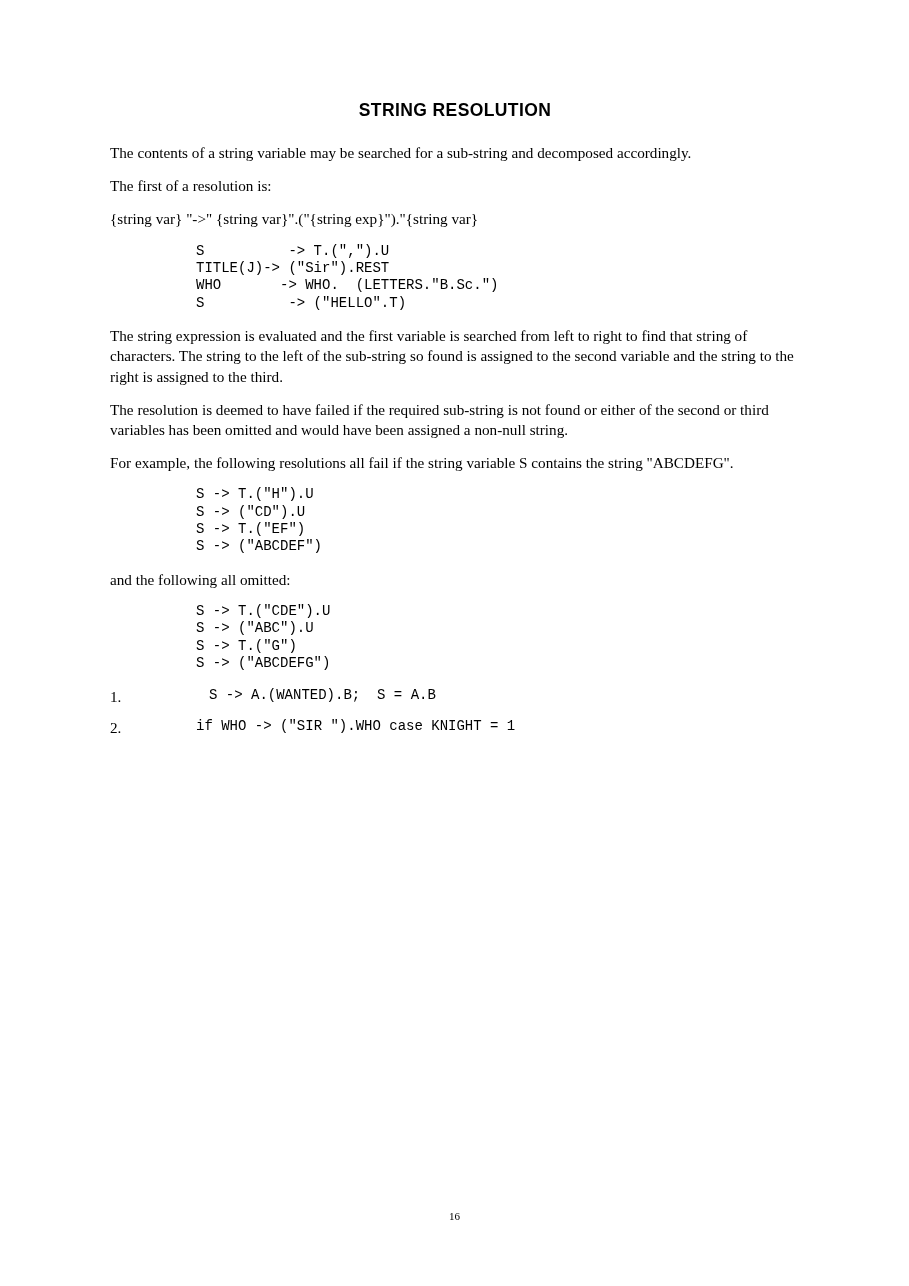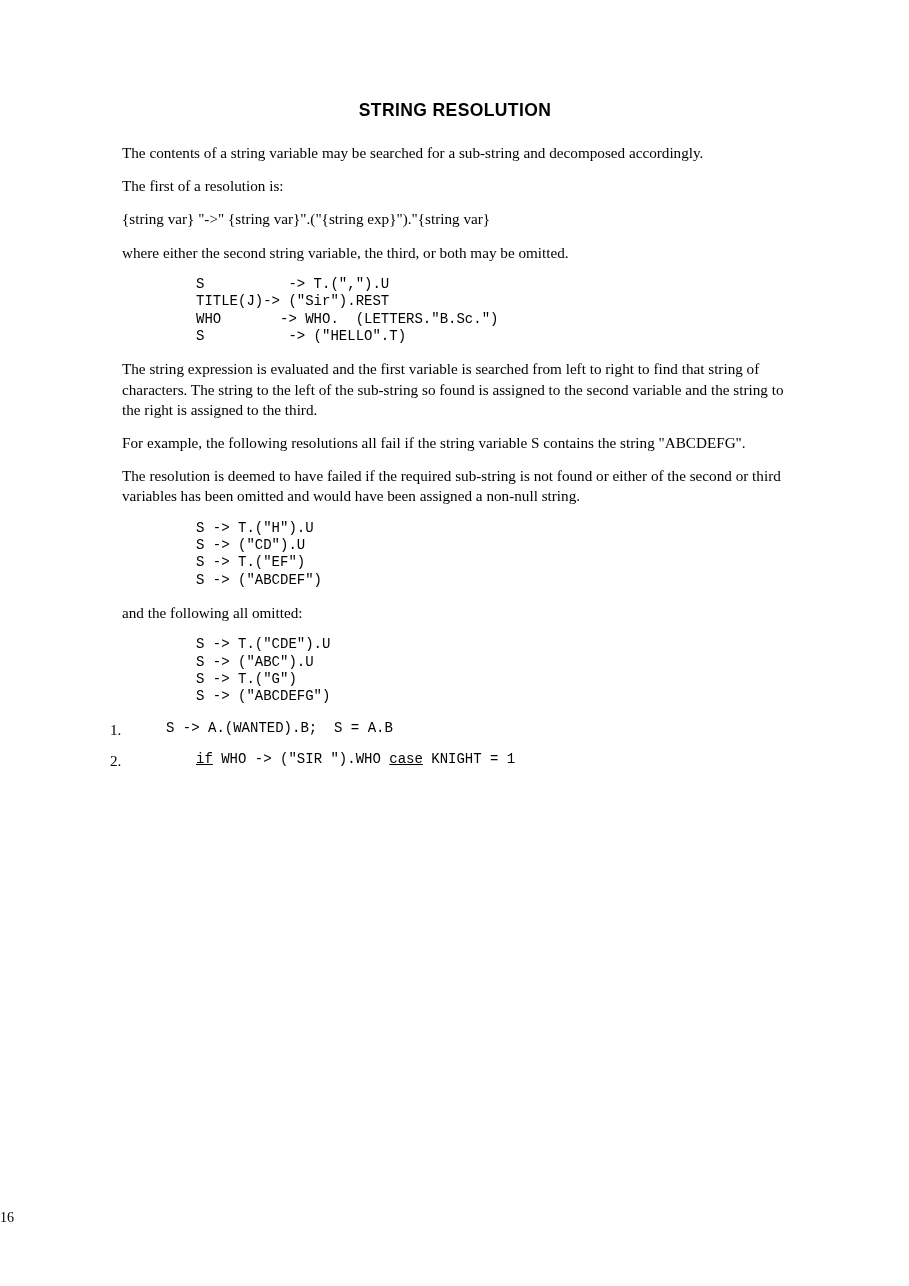--- a/index.html
+++ b/index.html
@@ -32,91 +32,91 @@
     font-family: "Liberation Sans", sans-serif;
     font-size: 17.5px;
     font-weight: bold;
     text-align: center;
     margin: 0 0 22px 0;
     letter-spacing: 0.4px;
   }
   p.para {
     font-size: 15.2px;
     line-height: 1.33;
-    margin: 0 0 13px 12px;
+    margin: 0 0 13px 0;
     text-align: left;
   }
   pre.code {
     font-family: "Liberation Mono", monospace;
     font-size: 14px;
     line-height: 1.24;
     margin: 6px 0 14px 0;
     padding: 0;
     white-space: pre;
     color: #000000;
   }
   pre.code.indent {
     margin-left: 86px;
   }
   pre.code.indent-small {
-    margin-left: 56px;
+    margin-left: 99px;
   }
   .numlist {
     margin: 0 0 6px 0;
     padding: 0;
     list-style: none;
   }
   .numitem {
     position: relative;
     font-size: 15.2px;
     line-height: 1.33;
     padding-left: 29px;
     margin-bottom: 8px;
   }
   .numitem .num {
     position: absolute;
     left: 0;
     top: 0;
   }
-  .u { text-decoration: underline; }
+  .u { }
   .pagenum {
     position: absolute;
     left: 0;
     top: 1210px;
     width: 909px;
-    font-size: 14px;
+    text-align: center;
+    font-size: 11px;
     font-family: "Liberation Serif", serif;
   }
 </style>
 </head>
 <body>
 
 <div class="page">
   <div class="content">
 
     <h1 class="doc-title">STRING RESOLUTION</h1>
 
     <p class="para">The contents of a string variable may be searched for a sub-string and decomposed accordingly.</p>
 
     <p class="para">The first of a resolution is:</p>
 
     <p class="para">{string var} "-&gt;" {string var}".("{string exp}")."{string var}</p>
 
-    <p class="para">where either the second string variable, the third, or both may be omitted.</p>
 
     <pre class="code indent">S          -&gt; T.(",").U
 TITLE(J)-&gt; ("Sir").REST
 WHO       -&gt; WHO.  (LETTERS."B.Sc.")
 S          -&gt; ("HELLO".T)</pre>
 
     <p class="para">The string expression is evaluated and the first variable is searched from left to right to find that string of characters.  The string to the left of the sub-string so found is assigned to the second variable and the string to the right is assigned to the third.</p>
 
+    <p class="para">The resolution is deemed to have failed if the required sub-string is not found or either of the second or third variables has been omitted and would have been assigned a non-null string.</p>
+
     <p class="para">For example, the following resolutions all fail if the string variable S contains the string "ABCDEFG".</p>
-
-    <p class="para">The resolution is deemed to have failed if the required sub-string is not found or either of the second or third variables has been omitted and would have been assigned a non-null string.</p>
 
     <pre class="code indent">S -&gt; T.("H").U
 S -&gt; ("CD").U
 S -&gt; T.("EF")
 S -&gt; ("ABCDEF")</pre>
 
     <p class="para">and the following all omitted:</p>
 
     <pre class="code indent">S -&gt; T.("CDE").U
 S -&gt; ("ABC").U

